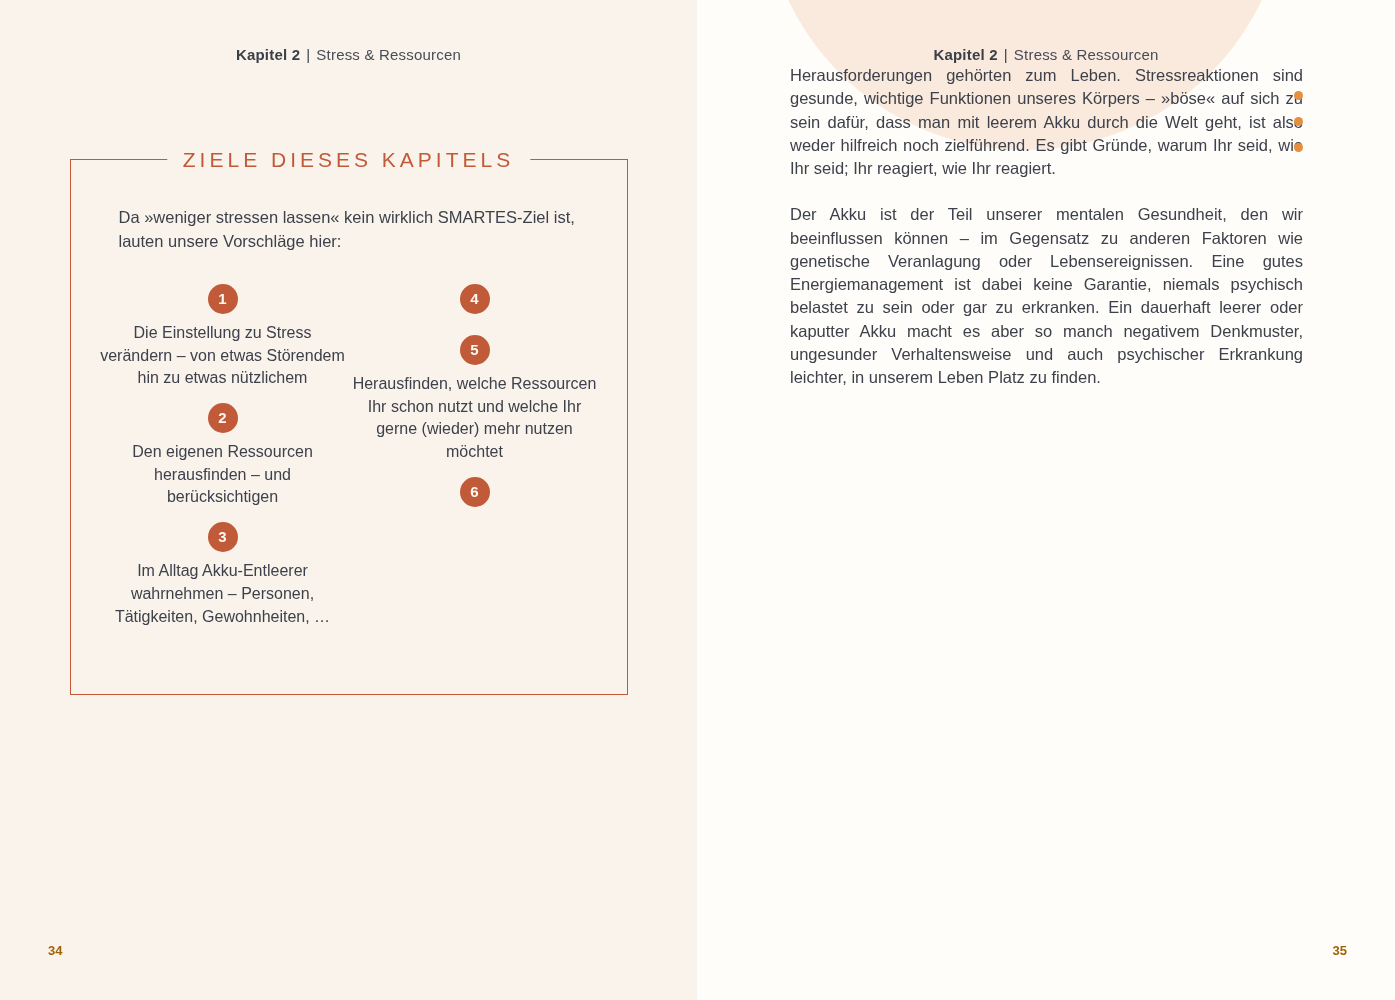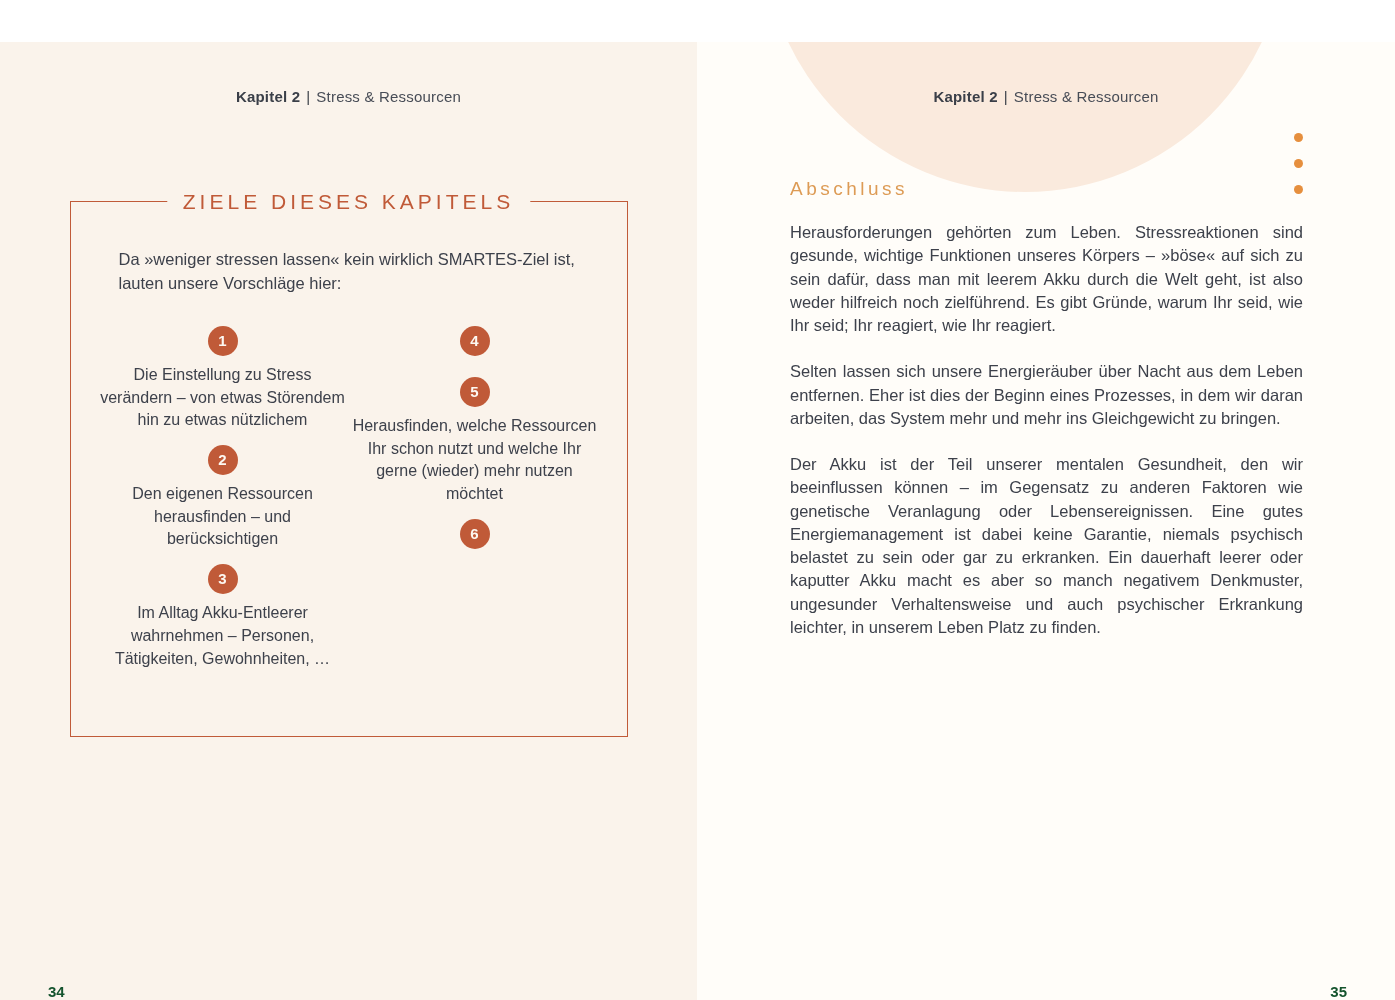--- a/index.html
+++ b/index.html
@@ -1,21 +1,21 @@
 <!DOCTYPE html>
 <html><head>
 <meta charset="utf-8">
 <style>
   html,body{margin:0;padding:0;}
   body{
     width:1395px;height:1000px;overflow:hidden;
     font-family:"Liberation Sans","DejaVu Sans",sans-serif;
     color:#3d414b;
   }
-  .spread{display:flex;width:1395px;height:740px;margin-top:42px;}
+  .spread{display:flex;width:1395px;height:740px;}
   .page{position:relative;height:1000px;overflow:hidden;}
   .page-left{width:697px;background:#faf3eb;}
   .page-right{width:698px;background:#fffdf9;}
 
   
   .page-header{
     position:relative;z-index:2;
     margin-top:46px;text-align:center;font-size:15px;line-height:18px;
     color:#3a3f48;letter-spacing:.2px;
   }
@@ -74,21 +74,21 @@
     color:#dd9b55;
   }
   .body-text p{
     margin:0 0 23px;
     font-size:16.5px;line-height:1.41;
     text-align:justify;color:#3d414b;
   }
 
   
   .page-number{
-    position:absolute;bottom:42px;font-size:15px;font-weight:700;color:#14532d;z-index:2;
+    position:absolute;bottom:42px;font-size:13px;font-weight:700;color:#a16207;z-index:2;
   }
   .pn-left{left:48px;}
   .pn-right{right:48px;}
 </style>
 </head>
 <body>
 
 <div class="spread">
 
   <section class="page page-left">
@@ -140,24 +140,22 @@
       <span class="dot"></span>
       <span class="dot"></span>
       <span class="dot"></span>
     </div>
 
     <header class="page-header">
       <span class="chapter">Kapitel 2</span><span class="hsep">|</span><span class="htitle">Stress &amp; Ressourcen</span>
     </header>
 
     <div class="right-content">
-      <h2 class="section-title">Abschluss</h2>
       <div class="body-text">
         <p>Herausforderungen gehörten zum Leben. Stressreaktionen sind gesunde, wichtige Funktionen unseres Körpers – »böse« auf sich zu sein dafür, dass man mit leerem Akku durch die Welt geht, ist also weder hilfreich noch zielführend. Es gibt Gründe, warum Ihr seid, wie Ihr seid; Ihr reagiert, wie Ihr reagiert.</p>
-        <p>Selten lassen sich unsere Energieräuber über Nacht aus dem Leben entfernen. Eher ist dies der Beginn eines Prozesses, in dem wir daran arbeiten, das System mehr und mehr ins Gleichgewicht zu bringen.</p>
         <p>Der Akku ist der Teil unserer mentalen Gesundheit, den wir beeinflussen können – im Gegensatz zu anderen Faktoren wie genetische Veranlagung oder Lebensereignissen. Eine gutes Energiemanagement ist dabei keine Garantie, niemals psychisch belastet zu sein oder gar zu erkranken. Ein dauerhaft leerer oder kaputter Akku macht es aber so manch negativem Denkmuster, ungesunder Verhaltensweise und auch psychischer Erkrankung leichter, in unserem Leben Platz zu finden.</p>
       </div>
     </div>
 
     <div class="page-number pn-right">35</div>
   </section>
 
 </div>
 
 </body></html>

